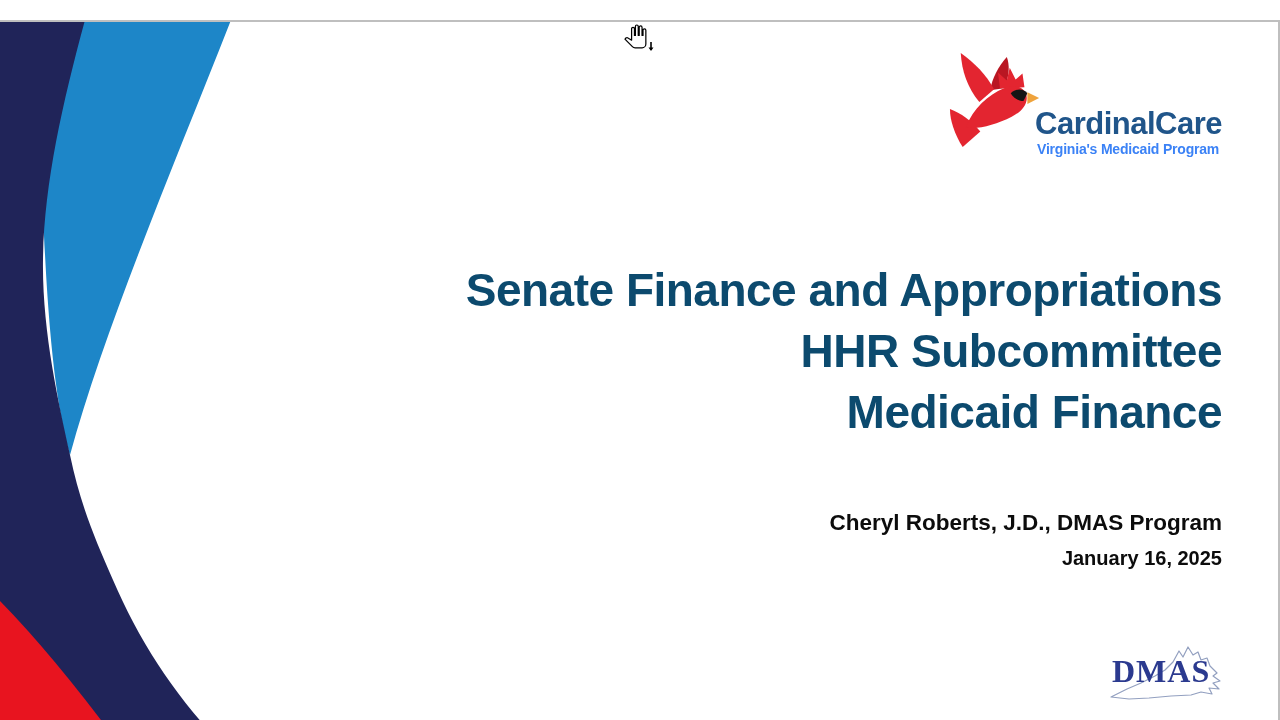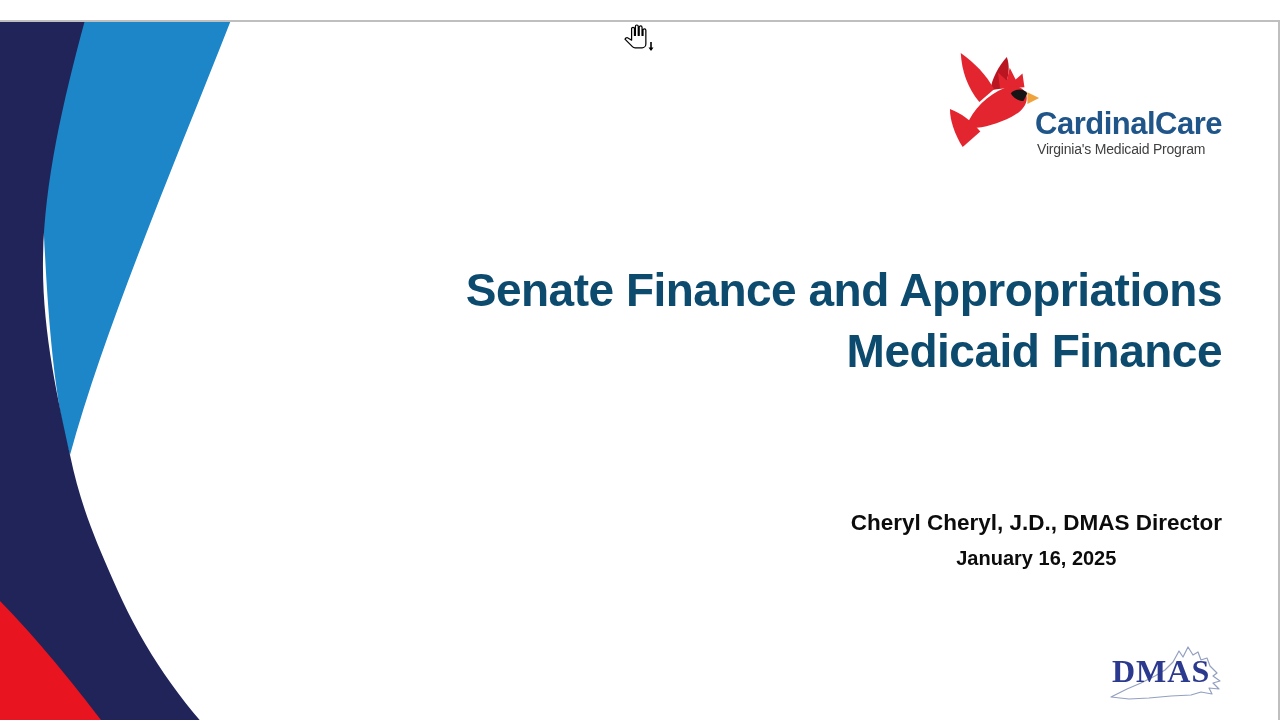--- a/index.html
+++ b/index.html
@@ -12,35 +12,35 @@
   .border-right{position:absolute;right:0;top:0;width:2px;height:720px;background:#bfbfbf;}
 
   
   .cardinal-logo{position:absolute;left:948px;top:30px;width:292px;height:112px;}
   .bird-svg{position:absolute;left:0;top:2px;width:98px;height:102px;display:block;}
   .cc-brand{
     position:absolute;left:87px;top:56px;font-size:31px;font-weight:bold;
     color:#20558a;letter-spacing:-0.5px;white-space:nowrap;
   }
   .cc-tagline{
-    position:absolute;left:89px;top:91px;font-size:14px;font-weight:normal;
-    color:#404040;letter-spacing:-0.2px;white-space:nowrap;
+    position:absolute;left:89px;top:91px;font-size:14px;font-weight:bold;
+    color:#3b82f6;letter-spacing:-0.2px;white-space:nowrap;
   }
 
   
   .title-block{
     position:absolute;top:240px;right:58px;text-align:right;
     font-size:46px;line-height:61px;font-weight:bold;color:#0c4a6e;
     letter-spacing:-0.5px;white-space:nowrap;
   }
 
   
   .byline-block{position:absolute;top:489px;right:58px;text-align:right;color:#0c0c0c;}
   .presenter{font-size:22.5px;font-weight:bold;line-height:28px;white-space:nowrap;}
-  .date{font-size:20px;font-weight:bold;line-height:25px;margin-top:9px;white-space:nowrap;text-align:center;}
+  .date{font-size:20px;font-weight:bold;line-height:25px;margin-top:9px;white-space:nowrap;}
 
   
   .dmas-logo{position:absolute;left:1105px;top:620px;width:140px;height:72px;}
   .va-map{position:absolute;left:0;top:0;width:140px;height:72px;display:block;}
   .dmas-text{
     position:absolute;left:7px;top:13px;
     font-family:"Liberation Serif",serif;font-weight:bold;font-size:32px;
     color:#2b3a8f;letter-spacing:1px;white-space:nowrap;
   }
 
@@ -70,25 +70,26 @@
       <path d="M18,77 C26,57 41,44 57,37 C68,32 78,36 80,44 C82,53 75,61 65,66 C49,74 32,79 18,77 Z" fill="#e32530"></path>
       <path d="M64,42 C69,37 77,37 81,42 L77,50 C72,50 67,47 64,42 Z" fill="#151515"></path>
       <path d="M81,41 L93,47 L81,53 Z" fill="#efa33c"></path>
     </svg>
     <div class="cc-brand">CardinalCare</div>
     <div class="cc-tagline">Virginia's Medicaid Program</div>
   </div>
 
   <div class="title-block">
     <div>Senate Finance and Appropriations</div>
+    <div>HHR Subcommittee</div>
     <div>Medicaid Finance</div>
   </div>
 
   <div class="byline-block">
-    <div class="presenter">Cheryl Cheryl, J.D., DMAS Director</div>
+    <div class="presenter">Cheryl Roberts, J.D., DMAS Program</div>
     <div class="date">January 16, 2025</div>
   </div>
 
   <div class="dmas-logo">
     <svg class="va-map" viewBox="0 0 140 72" aria-hidden="true">
       <path fill="none" stroke-width="1.2" stroke-linejoin="round" d="M6,57 L22,49 L36,43 L50,36 L60,30 L68,22 L74,11 L78,17 L83,7 L88,15 L93,12 L96,20 L102,18 L105,26 L112,33 L108,36 L115,41 L108,43 L114,49 L104,48 L107,54 L96,52 L86,55 L66,56 L44,58 L24,59 Z" stroke="#93a0c0"></path>
     </svg>
     <div class="dmas-text">DMAS</div>
   </div>
 

